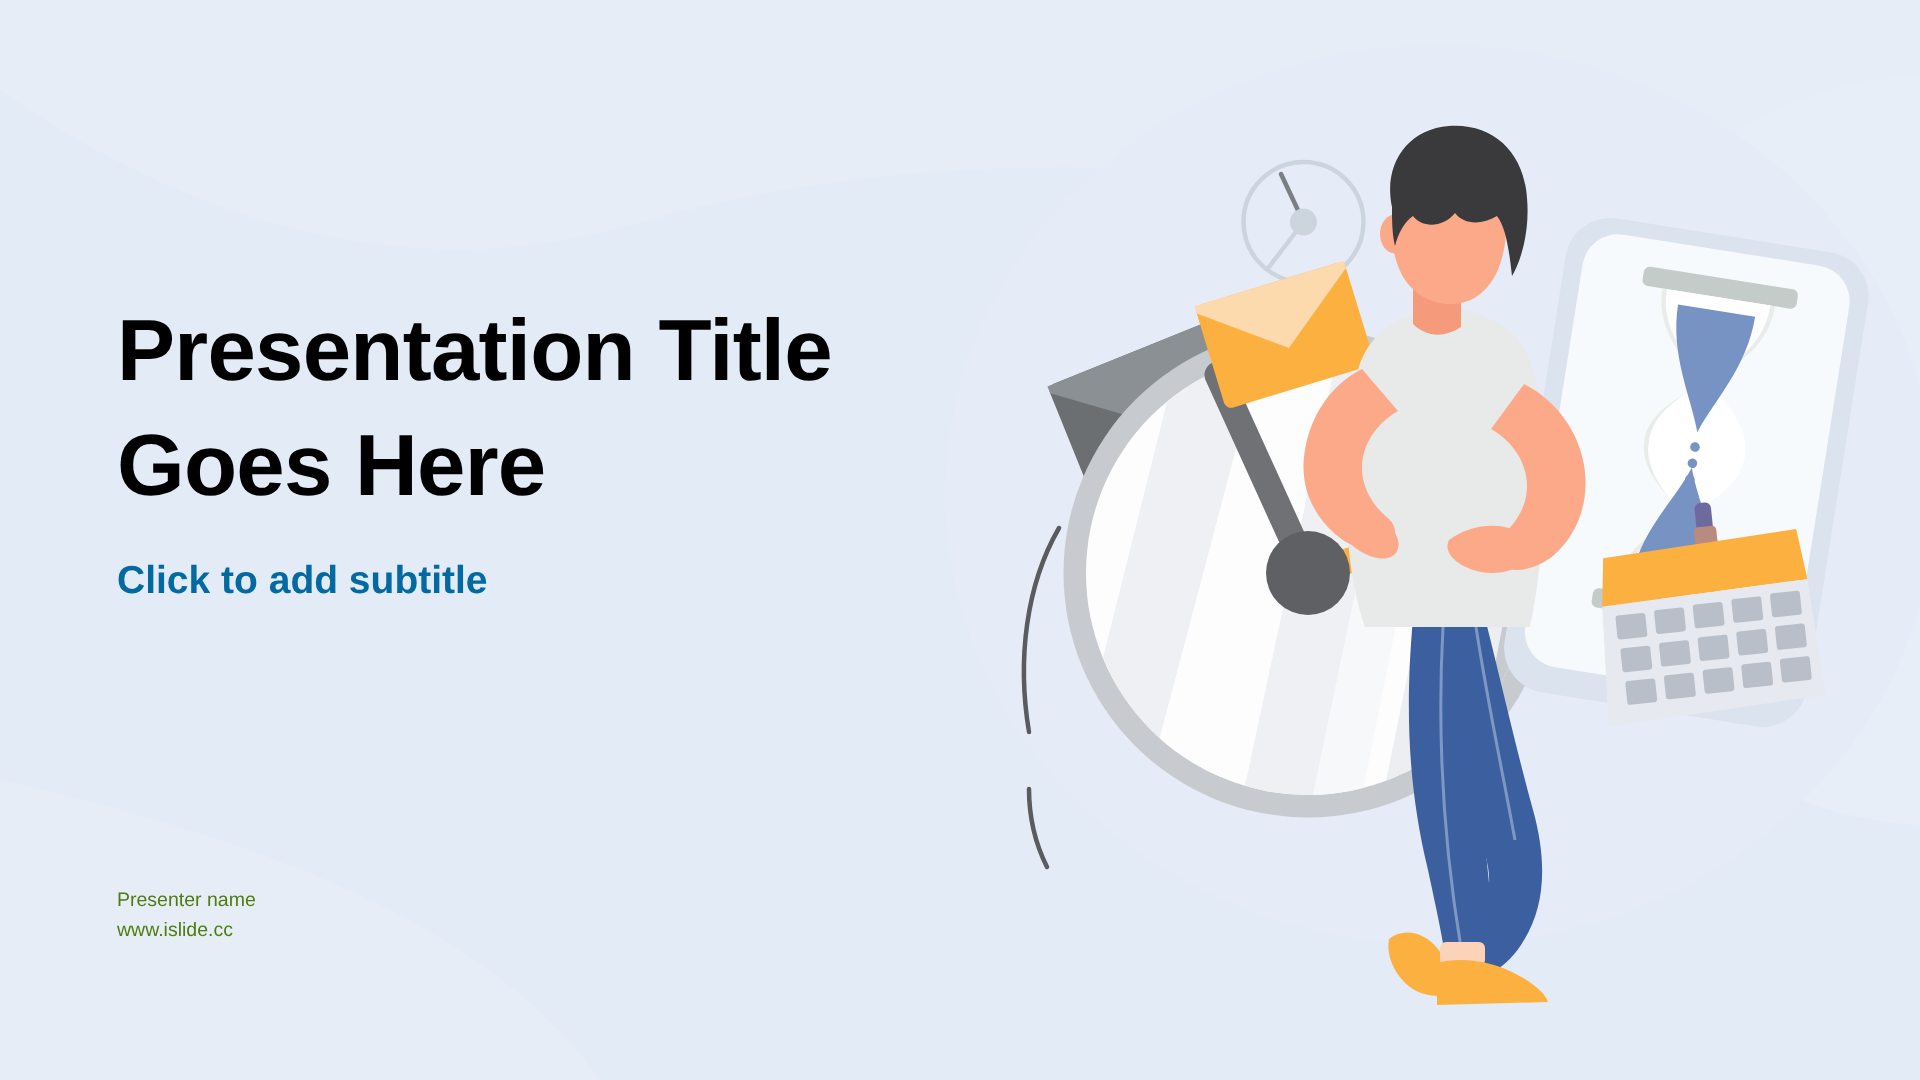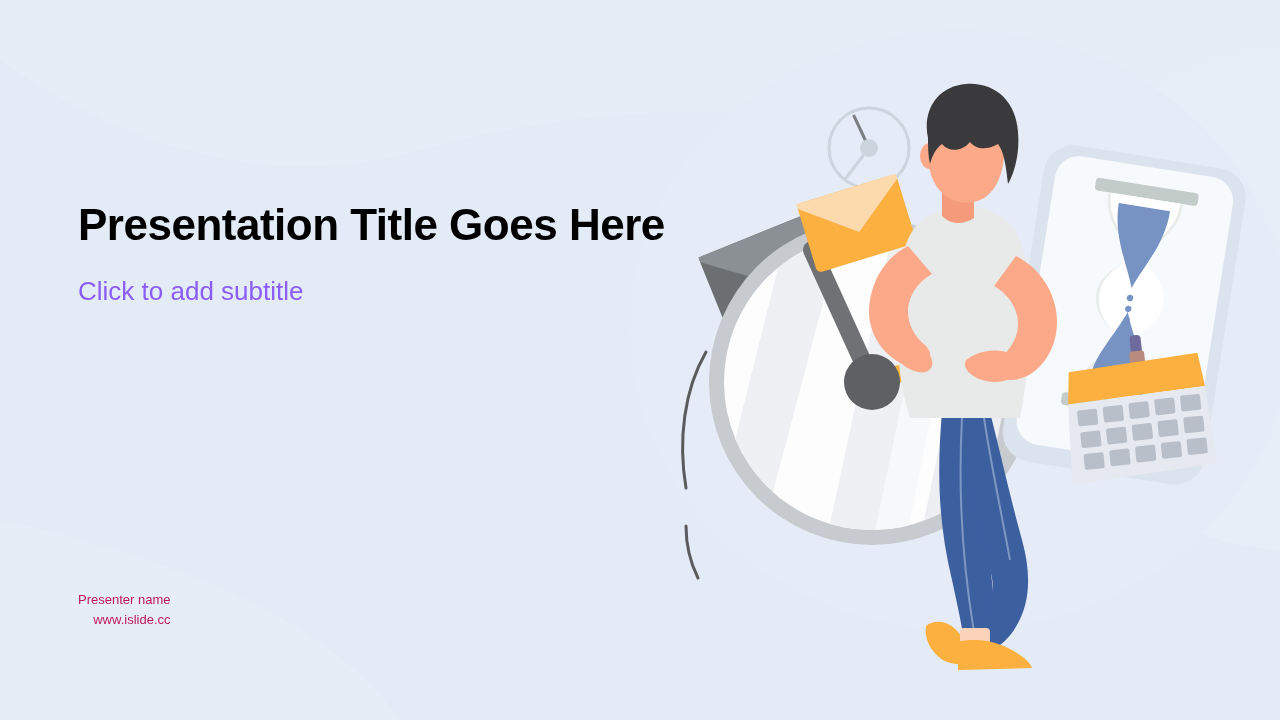--- a/index.html
+++ b/index.html
@@ -27,49 +27,48 @@
 
   
   .text-block {
     position: absolute;
     left: 78px;
     top: 196px;
     width: 600px;
   }
   .slide-title {
     margin: 0;
-    font-size: 44px;
+    font-size: 58px;
     line-height: 1.32;
     font-weight: bold;
     color: #000000;
     letter-spacing: -0.5px;
     font-family: "Liberation Sans", sans-serif;
   }
   .slide-subtitle {
     margin: 0;
     padding-top: 22px;
     font-size: 26px;
     line-height: 1.2;
-    font-weight: normal;
-    color: #8b5cf6;
+    font-weight: bold;
+    color: #0369a1;
     font-family: "Liberation Sans", sans-serif;
   }
 
   
   .footer {
     position: absolute;
     left: 78px;
     top: 592px;
   }
   .footer-line {
     font-size: 13px;
     line-height: 1.2;
-    color: #be185d;
-    font-family: "Liberation Sans", sans-serif;
-    text-align: right;
+    color: #4d7c0f;
+    font-family: "Liberation Sans", sans-serif;
   }
   .footer-line + .footer-line {
     margin-top: 4px;
   }
 
   
   .illustration {
     position: absolute;
     left: 640px;
     top: 60px;

